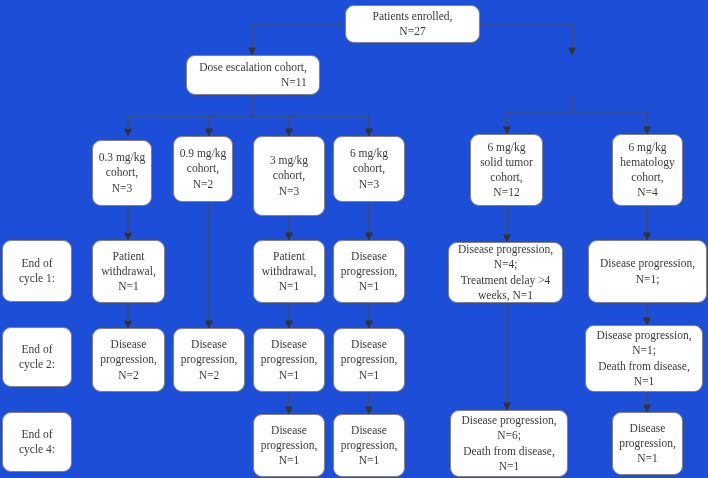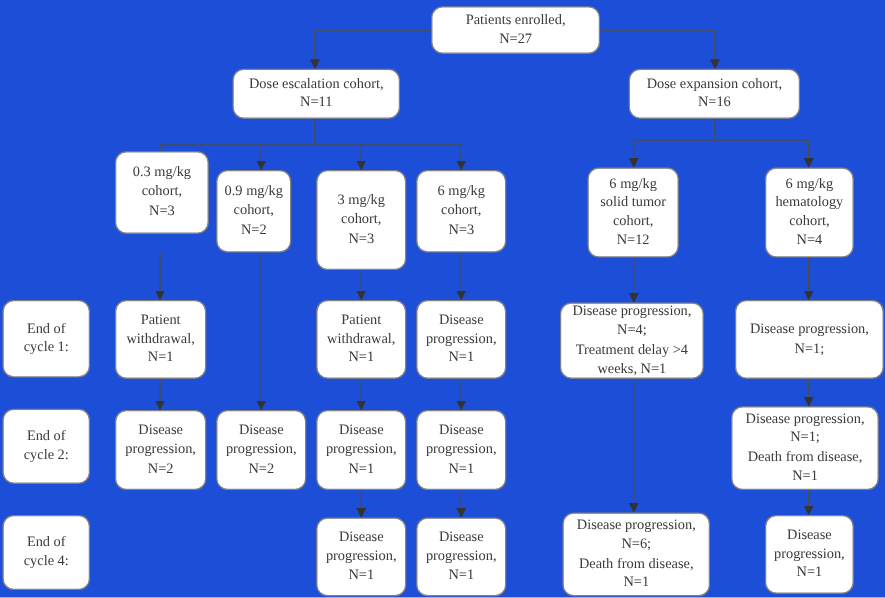--- a/index.html
+++ b/index.html
@@ -77,26 +77,24 @@
 
       <path d="M289,392 V414" marker-end="url(#arw)"></path>
       <path d="M369,392 V414" marker-end="url(#arw)"></path>
       <path d="M647,392 V412" marker-end="url(#arw)"></path>
     </g>
   </svg>
 
   <div class="node" style="left:345px; top:5px; width:135px; height:38px;">Patients enrolled,
 N=27</div>
 
-  <div class="node" style="left:186px; top:55px; width:134px; height:40px;">Dose escalation cohort,
+  <div class="node" style="left:186px; top:55px; width:134px; height:40px;text-align:right;">Dose escalation cohort,
 N=11</div>
-  <div class="node" style="left:503px; top:55px; width:137px; height:40px;">Dose expansion cohort,
-N=16</div>
 
-  <div class="node" style="left:92px; top:121px; width:75px; height:66px;">0.3 mg/kg
+  <div class="node" style="left:92px; top:140px; width:60px; height:66px;">0.3 mg/kg
 cohort,
 N=3</div>
   <div class="node" style="left:173px; top:136px; width:60px; height:66px;">0.9 mg/kg
 cohort,
 N=2</div>
   <div class="node" style="left:253px; top:136px; width:72px; height:80px;">3 mg/kg
 cohort,
 N=3</div>
   <div class="node" style="left:333px; top:136px; width:72px; height:66px;">6 mg/kg
 cohort,

